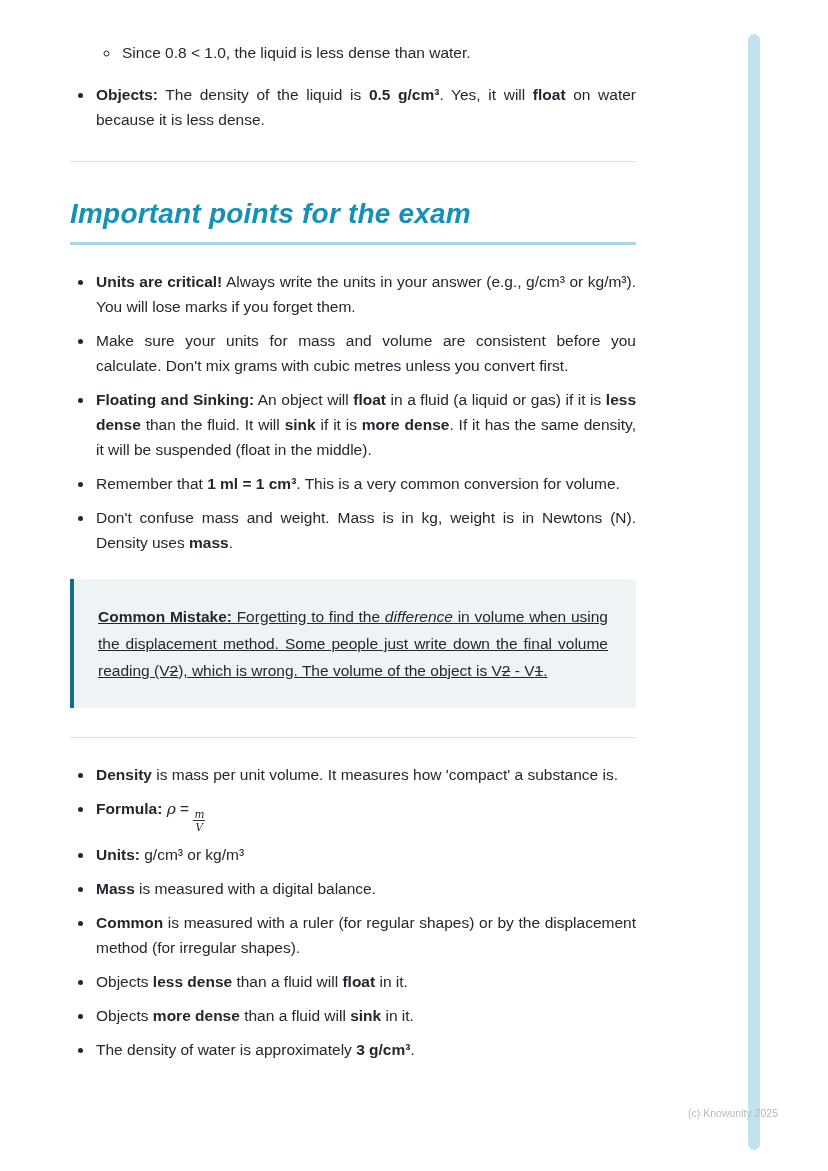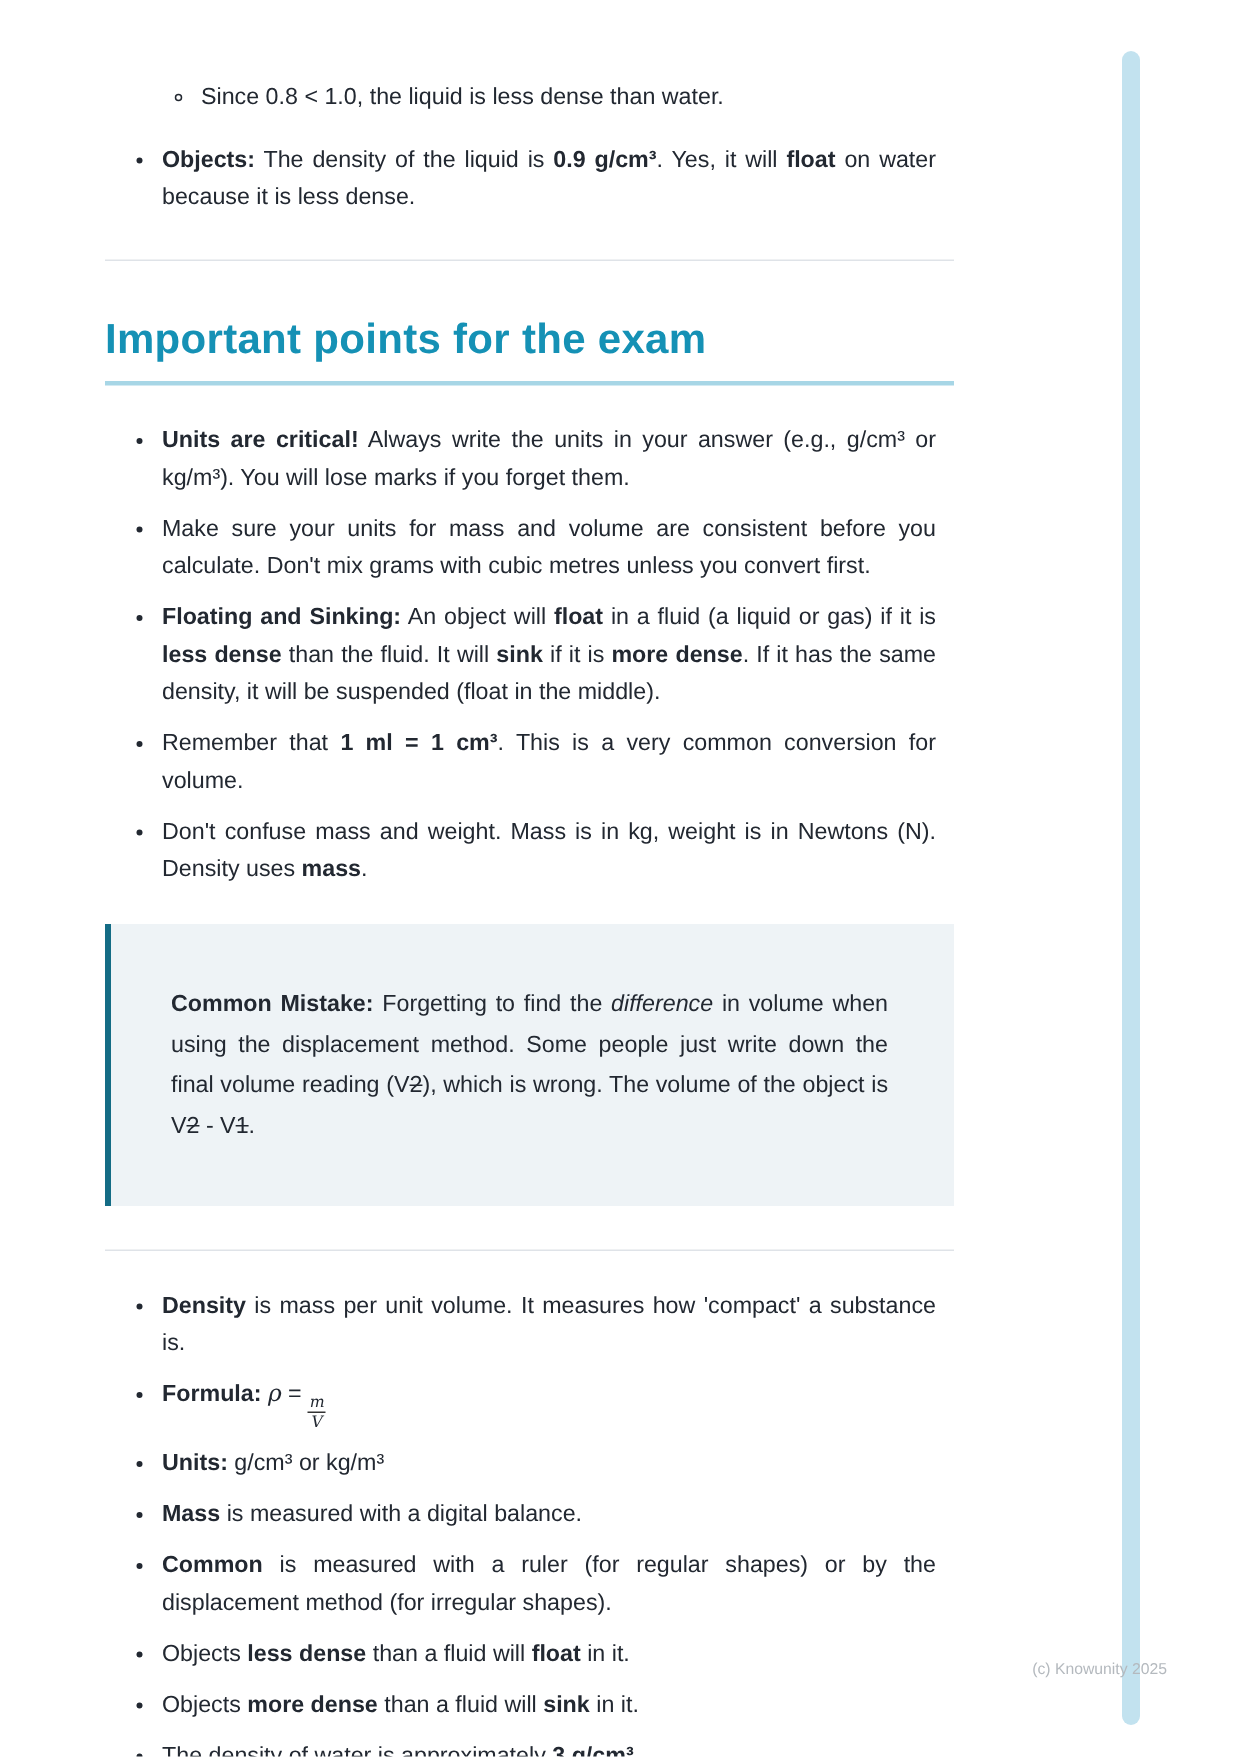--- a/index.html
+++ b/index.html
@@ -12,41 +12,42 @@
     position: relative;
     overflow: hidden;
   }
   .content {
     position: absolute;
     left: 70px; top: 40px;
     width: 566px;
     font-size: 15.5px;
     line-height: 25px;
   }
-  ul { margin: 12px; padding-left: 24px; list-style: disc; }
+  ul { margin: 0; padding-left: 24px; list-style: disc; }
   ul.sub { list-style: circle; padding-left: 50px; margin-bottom: 17px; }
   li { margin-bottom: 9px; text-align: justify; padding-left: 2px; }
   ul.sub li { text-align: left; }
   hr.divider { border: none; border-top: 1px solid #dfe3e8; margin: 29px 0 0 0; }
   h2.section-heading {
     font-size: 28px; line-height: 33px; font-weight: 700;
     color: var(--heading, #1591b5);
     margin: 35px 0 0 0;
     padding-bottom: 12px;
     border-bottom: 3px solid var(--heading_underline, #a7d6e6);
     letter-spacing: 0.2px;
+    font-style: italic;
   }
   .section-list { margin-top: 24px; }
   .callout {
     margin-top: 24px;
     background: var(--callout_bg, #eef3f6);
     border-left: 4px solid var(--callout_border, #146c85);
     padding: 24px 28px 24px 24px;
   }
-  .callout p { margin: 16px; text-align: justify; line-height: 27px; }
+  .callout p { margin: 0; text-align: justify; line-height: 27px; text-decoration: underline; }
   .b { font-weight: 700; }
   .i { font-style: italic; }
   .strike { text-decoration: line-through; }
   .math { font-family: "DejaVu Serif", serif; font-style: italic; }
   .frac {
     display: inline-flex; flex-direction: column; align-items: center;
     font-family: "DejaVu Serif", serif; font-style: italic;
     font-size: 10.5px; line-height: 1.15; vertical-align: -4px;
   }
   .frac .num { border-bottom: 1px solid #333; padding: 0 1px; }
@@ -64,21 +65,21 @@
 </head>
 <body>
 
 <div class="content">
 
   <ul class="sub">
       <li><span>Since 0.8 &lt; 1.0, the liquid is less dense than water.</span></li>
     </ul>
 
   <ul>
-      <li><span class="b">Objects:</span><span> The density of the liquid is </span><span class="b">0.9 g/cm³</span><span>. Yes, it will </span><span class="b">float</span><span> on water because it is less dense.</span></li>
+      <li><span class="b">Objects:</span><span> The density of the liquid is </span><span class="b">0.5 g/cm³</span><span>. Yes, it will </span><span class="b">float</span><span> on water because it is less dense.</span></li>
     </ul>
 
   <hr class="divider">
 
   <h2 class="section-heading">Important points for the exam</h2>
 
   <ul class="section-list">
       <li><span class="b">Units are critical!</span><span> Always write the units in your answer (e.g., g/cm³ or kg/m³). You will lose marks if you forget them.</span></li>
       <li><span>Make sure your units for mass and volume are consistent before you calculate. Don't mix grams with cubic metres unless you convert first.</span></li>
       <li><span class="b">Floating and Sinking:</span><span> An object will </span><span class="b">float</span><span> in a fluid (a liquid or gas) if it is </span><span class="b">less dense</span><span> than the fluid. It will </span><span class="b">sink</span><span> if it is </span><span class="b">more dense</span><span>. If it has the same density, it will be suspended (float in the middle).</span></li>

